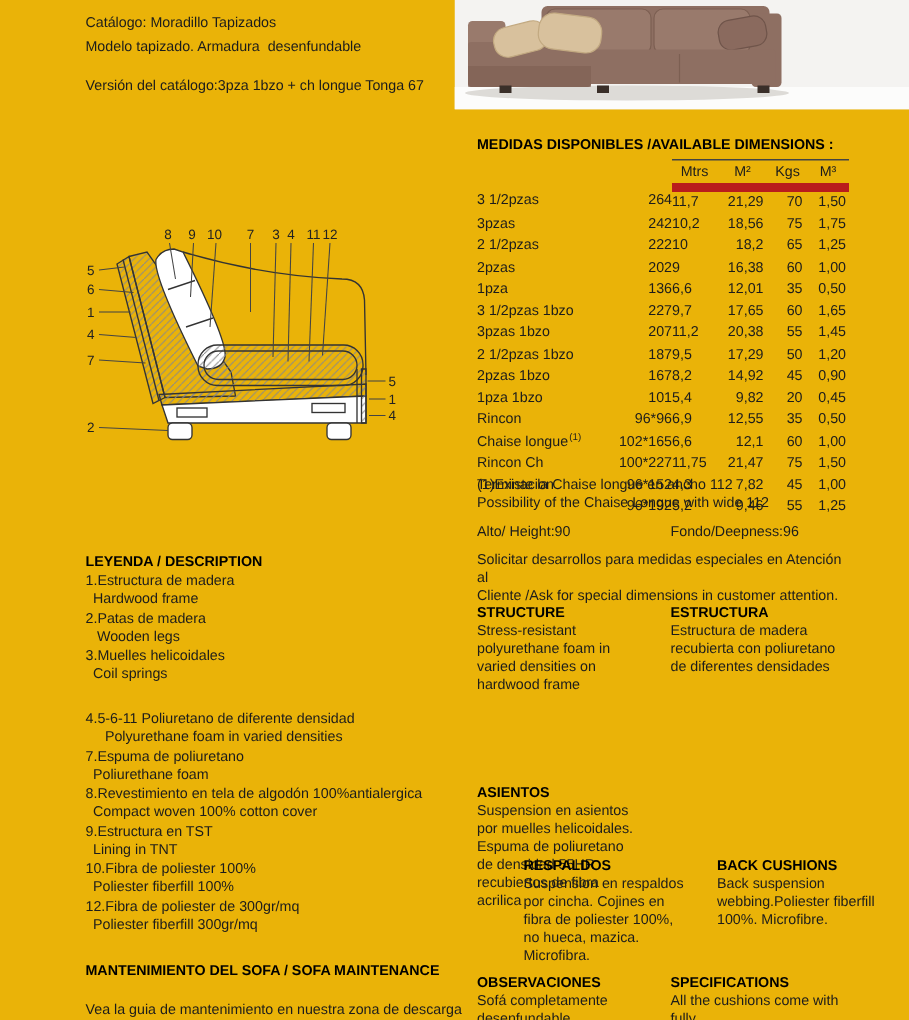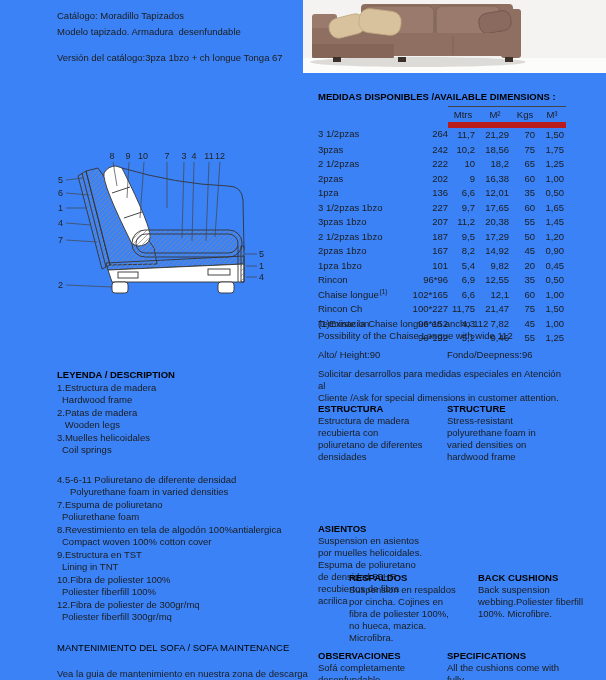--- a/index.html
+++ b/index.html
@@ -1,18 +1,18 @@
 <!DOCTYPE html>
 <html><head>
 <meta charset="utf-8">
 <style>
   html,body{margin:0;padding:0;background:#fff;}
-  .page{position:relative;width:606px;height:680px;background:#3b82f6;overflow:hidden;
+  .page{position:relative;width:606px;height:680px;background:#eab308;overflow:hidden;
         font-family:"Liberation Sans","DejaVu Sans",sans-serif;color:#1c1c1c;font-size:9.5px;}
-  .b{font-weight:normal;color:#000;}
+  .b{font-weight:bold;color:#000;}
   .pre{white-space:pre-wrap;}
 
   
   .hdr{position:absolute;left:57px;top:8px;width:250px;line-height:16px;}
   .hdr .l3{margin-top:10px;}
 
   
   .photo{position:absolute;left:303px;top:0;width:303px;height:73px;}
 
   
@@ -20,21 +20,21 @@
   .diagram text{font-family:"Liberation Sans",sans-serif;font-size:9px;fill:#222;}
 
   
   .dims{position:absolute;left:318px;top:91px;width:250px;}
   .dims .title{font-weight:bold;color:#000;margin-bottom:4px;}
   table.dt{border-collapse:collapse;width:248px;table-layout:fixed;}
   table.dt td,table.dt th{padding:0;font-weight:normal;font-size:9.5px;height:14.5px;
                           vertical-align:middle;white-space:nowrap;}
   table.dt .c-name{width:94px;text-align:left;margin-top:12px;}
   table.dt .c-dim {width:36px;text-align:right;}
-  table.dt .c-n1{width:30px;text-align:right;padding-right:3px;}
+  table.dt .c-n1{width:30px;text-align:left;padding-right:3px;}
   table.dt .c-n2{width:34px;text-align:right;padding-right:3px;}
   table.dt .c-n3{width:26px;text-align:right;padding-right:3px;}
   table.dt .c-n4{width:28px;text-align:right;padding-right:2px;}
   table.dt tr.hdr-row th{text-align:center;padding-right:0;}
   table.dt tr.hdr-row th.rl{border-top:1px solid #444;border-bottom:6px solid #b91c1c;}
   table.dt sup{font-size:6.5px;}
 
   
   .notes{position:absolute;left:318px;top:318px;width:252px;line-height:12px;}
   .notes .gap{height:7px;}
@@ -358,26 +358,26 @@
       </div>
     <div class="item">
         <div class="pre">12.Fibra de poliester de 300gr/mq</div>
         <div class="en pre">Poliester fiberfill 300gr/mq</div>
       </div>
   </div>
 
   <div class="specs">
     <div class="spec-block sb0">
       <div class="spec-col">
+          <div class="t">STRUCTURE</div>
+          <div>Stress-resistant polyurethane foam in varied densities on hardwood frame</div>
+        </div>
+      <div class="spec-col">
           <div class="t">ESTRUCTURA</div>
           <div>Estructura de madera recubierta con poliuretano de diferentes densidades</div>
-        </div>
-      <div class="spec-col">
-          <div class="t">STRUCTURE</div>
-          <div>Stress-resistant polyurethane foam in varied densities on hardwood frame</div>
         </div>
     </div>
     <div class="spec-block sb1">
       <div class="spec-col">
           <div class="t">ASIENTOS</div>
           <div>Suspension en asientos por muelles helicoidales. Espuma de poliuretano de densidad 55HR recubiertos de fibra acrilica</div>
         </div>
     </div>
     <div class="spec-block sb2">
       <div class="spec-col">

